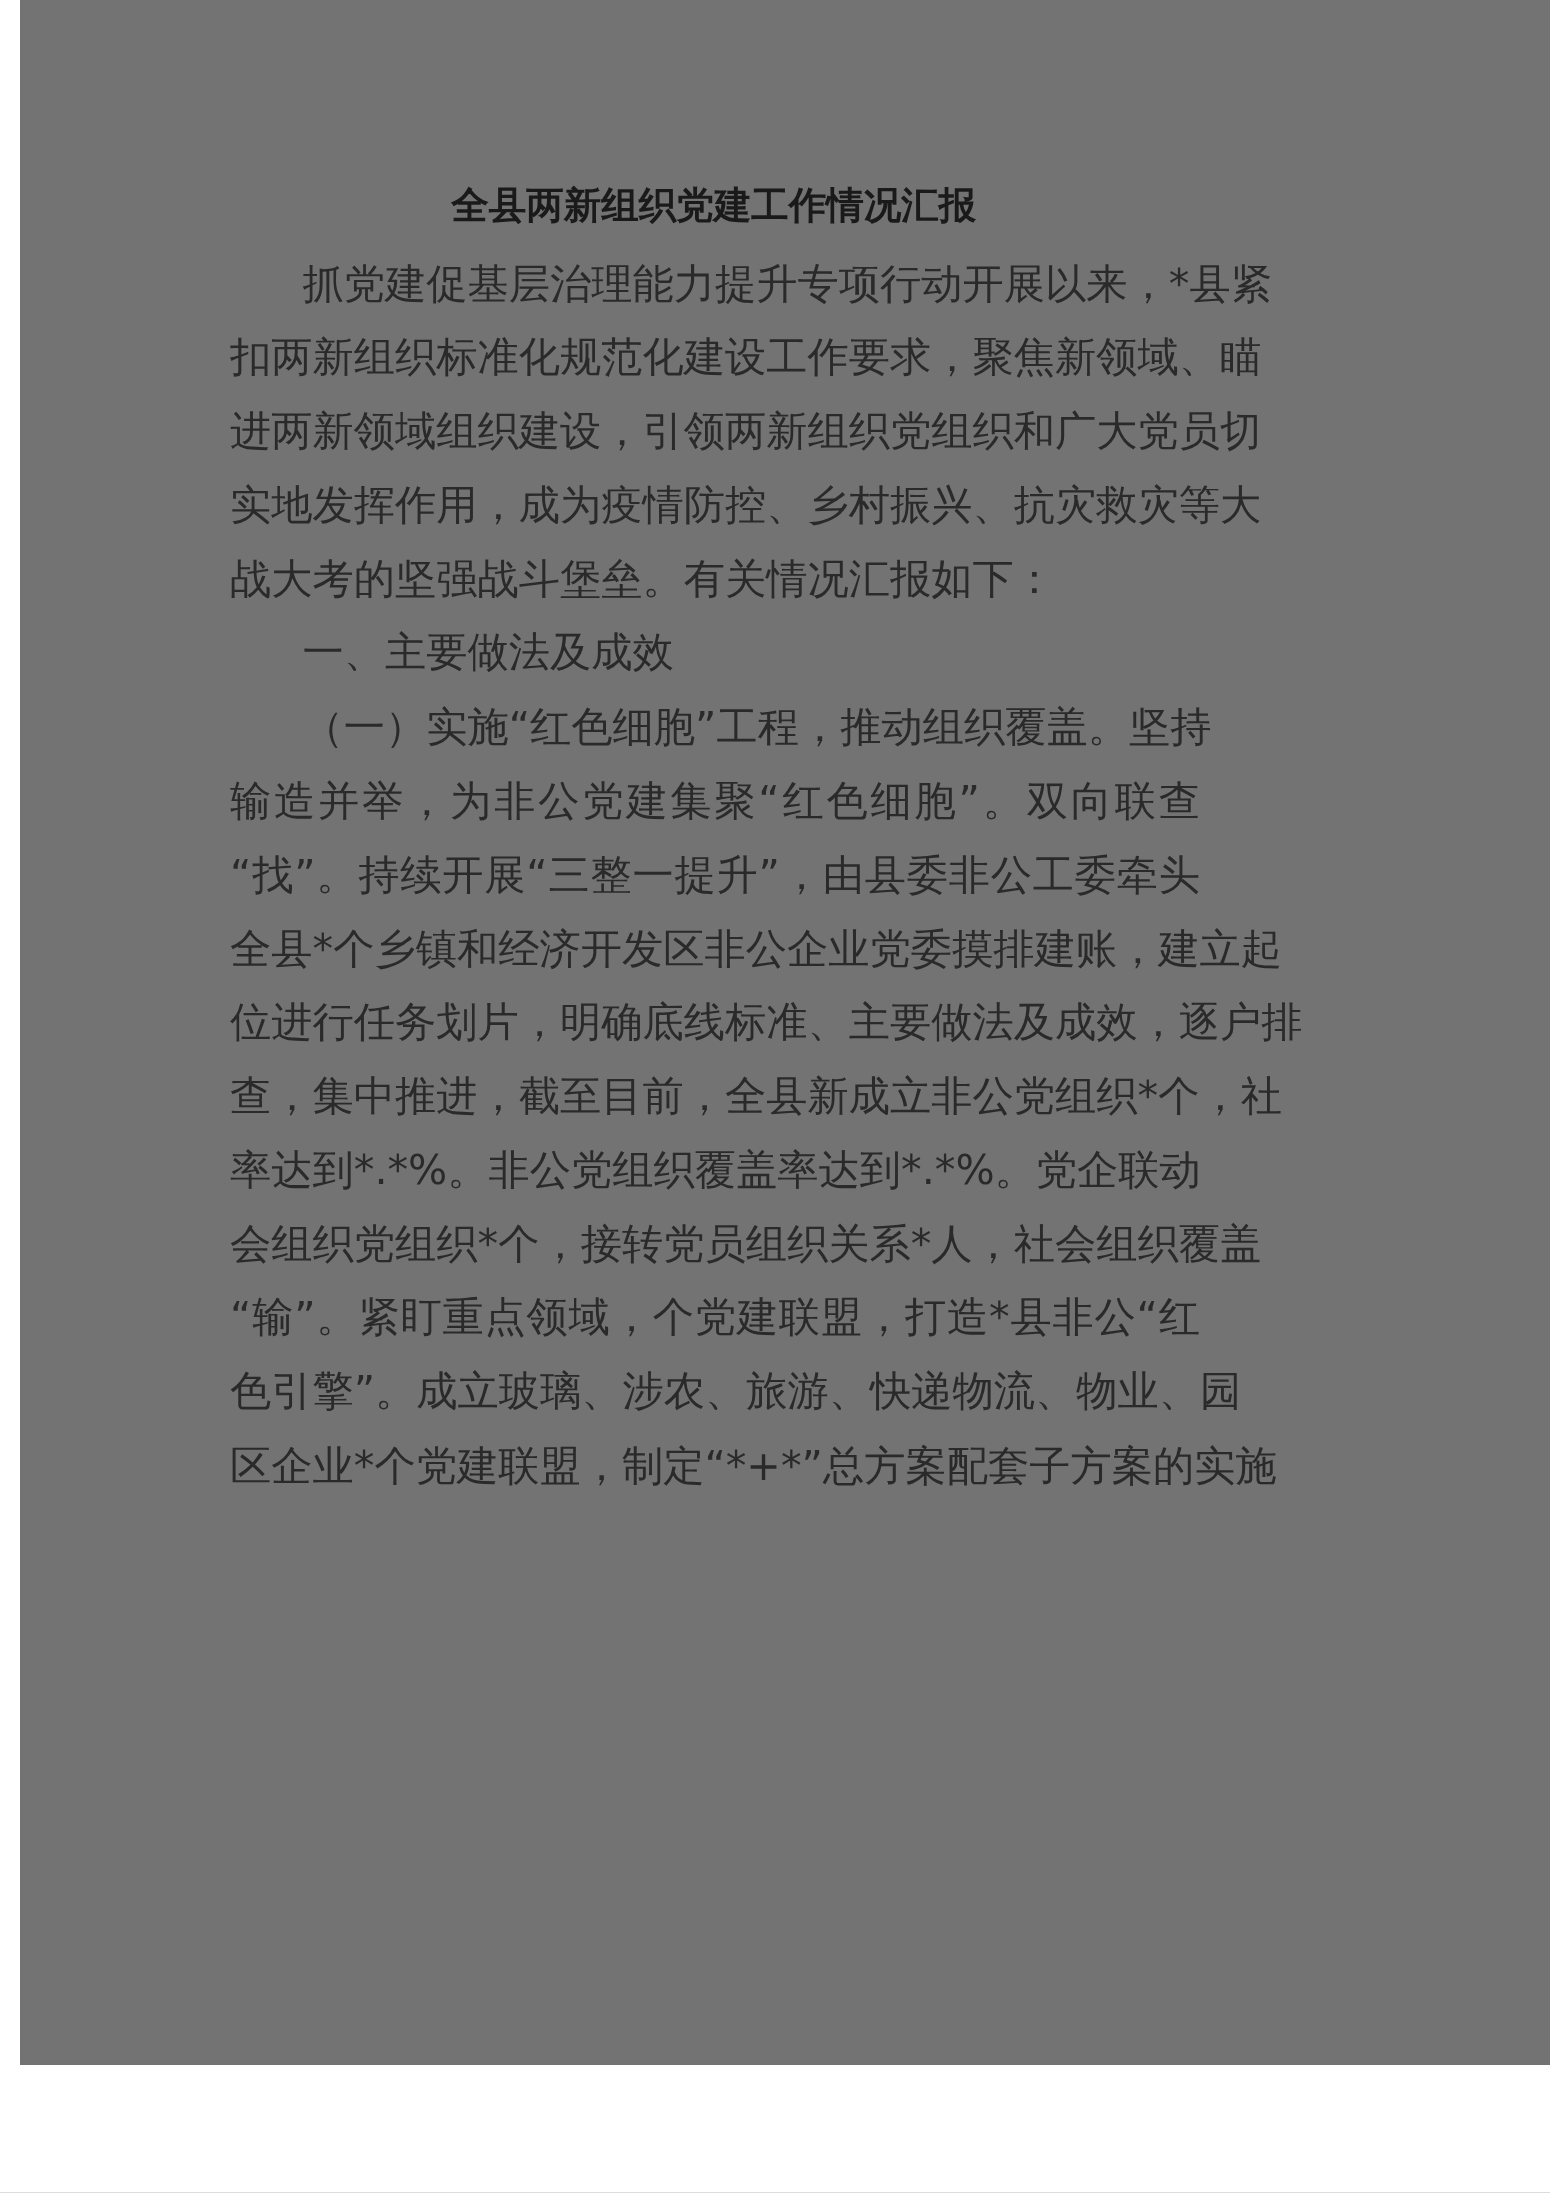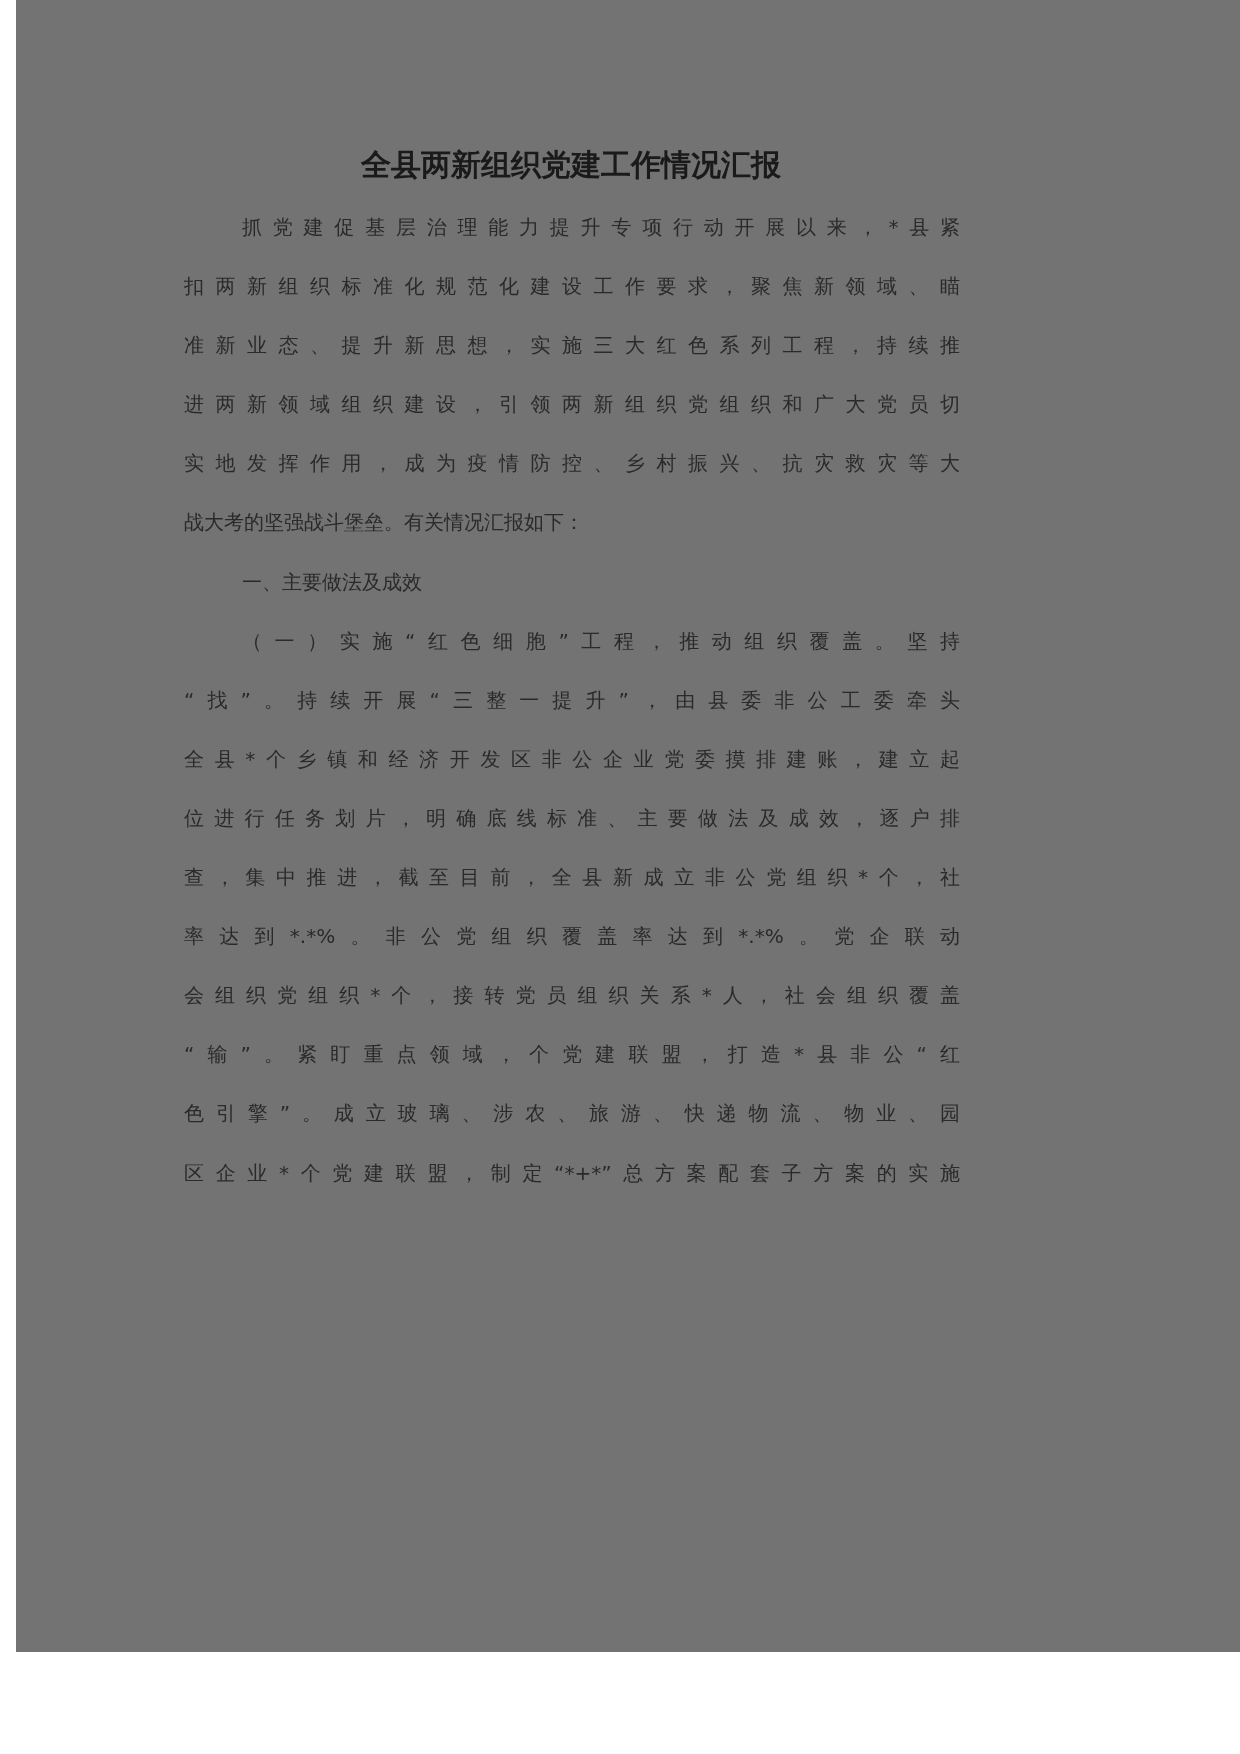--- a/index.html
+++ b/index.html
@@ -37,21 +37,21 @@
     }
     .body-lines {
       position: absolute;
       left: 168px;
       top: 205px;
       width: 776px;
     }
     .line {
       height: 59.1px;
       line-height: 44px;
-      font-size: 20px;
+      font-size: 33px;
       white-space: nowrap;
       display: flex;
       justify-content: space-between;
       color: #2a2a2a;
     }
     .line .txt {
       display: block;
       width: 100%;
       text-align: justify;
       text-align-last: justify;
@@ -71,36 +71,36 @@
   <h1 class="title">全县两新组织党建工作情况汇报</h1>
 
   <div class="body-lines" id="body-lines">
     <div class="line indent">
         <span class="txt">抓党建促基层治理能力提升专项行动开展以来，*县紧</span>
       </div>
     <div class="line">
         <span class="txt">扣两新组织标准化规范化建设工作要求，聚焦新领域、瞄</span>
       </div>
     <div class="line">
-        <span class="txt">准新业态、提升新思想，实施三大红色系列工程，持续推</span>
-      </div>
-    <div class="line">
         <span class="txt">进两新领域组织建设，引领两新组织党组织和广大党员切</span>
       </div>
     <div class="line">
         <span class="txt">实地发挥作用，成为疫情防控、乡村振兴、抗灾救灾等大</span>
       </div>
     <div class="line last">
         <span class="txt">战大考的坚强战斗堡垒。有关情况汇报如下：</span>
       </div>
     <div class="line indent last">
         <span class="txt">一、主要做法及成效</span>
       </div>
     <div class="line indent">
         <span class="txt">（一）实施“红色细胞”工程，推动组织覆盖。坚持</span>
+      </div>
+    <div class="line">
+        <span class="txt">输造并举，为非公党建集聚“红色细胞”。双向联查</span>
       </div>
     <div class="line">
         <span class="txt">“找”。持续开展“三整一提升”，由县委非公工委牵头</span>
       </div>
     <div class="line">
         <span class="txt">全县*个乡镇和经济开发区非公企业党委摸排建账，建立起</span>
       </div>
     <div class="line">
         <span class="txt">位进行任务划片，明确底线标准、主要做法及成效，逐户排</span>
       </div>

